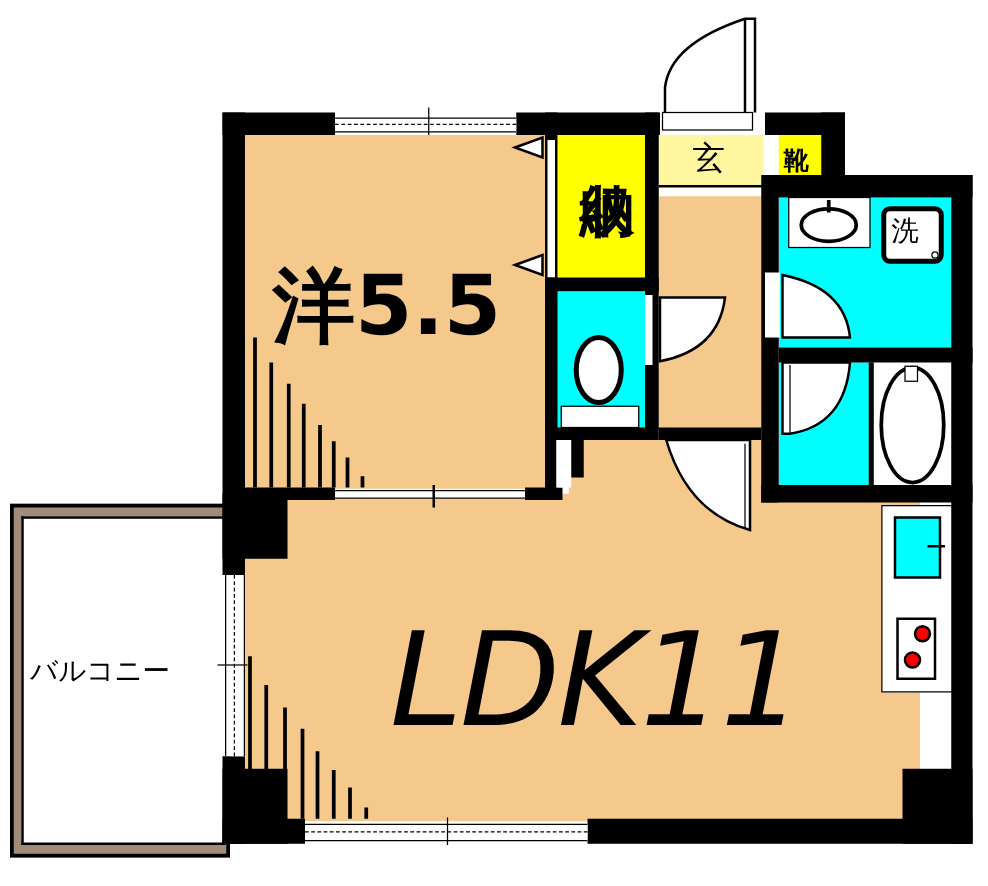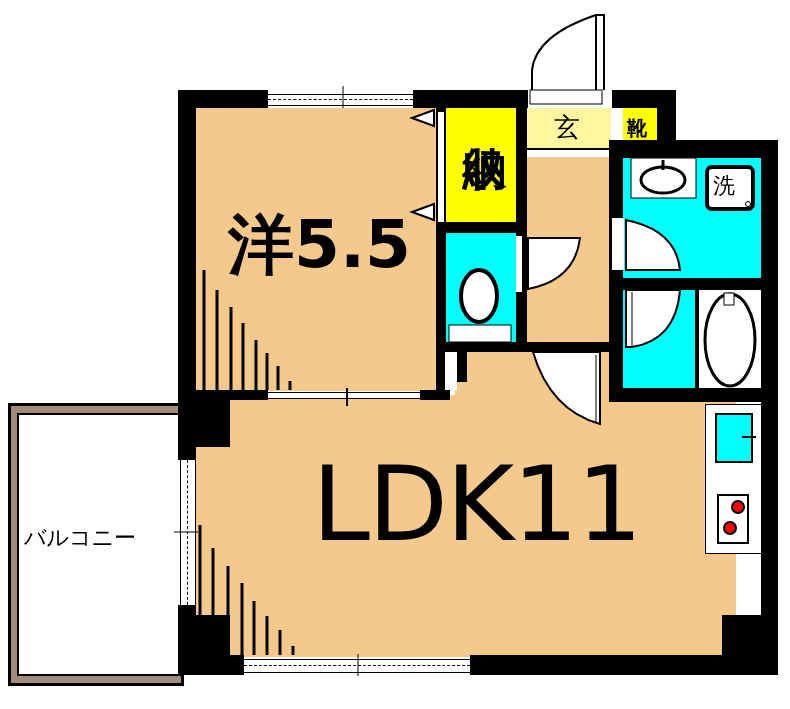--- a/index.html
+++ b/index.html
@@ -164,15 +164,15 @@
     <line x1="213" y1="548" x2="213" y2="655"></line>
     <line x1="228" y1="566" x2="228" y2="655"></line>
     <line x1="242" y1="583" x2="242" y2="655"></line>
     <line x1="254" y1="601" x2="254" y2="655"></line>
     <line x1="267" y1="616" x2="267" y2="655"></line>
     <line x1="280" y1="630" x2="280" y2="655"></line>
     <line x1="293" y1="646" x2="293" y2="655"></line>
   </g>
 </svg>
 
-<div class="label" style="left:218px;top:212px;font-size:66px;margin-left:10px;">洋5.5</div>
-<div class="label" style="left:312px;top:452px;font-size:104px;font-weight:normal;letter-spacing:-2px;">LDK11</div>
+<div class="label" style="left:218px;top:212px;font-size:66px;">洋5.5</div>
+<div class="label" style="left:312px;top:492px;font-size:104px;font-weight:normal;letter-spacing:-2px;font-style:italic;">LDK11</div>
 <div class="label" style="left:713px;top:175px;font-size:22px;font-weight:normal;">洗</div>
 
 </body></html>

